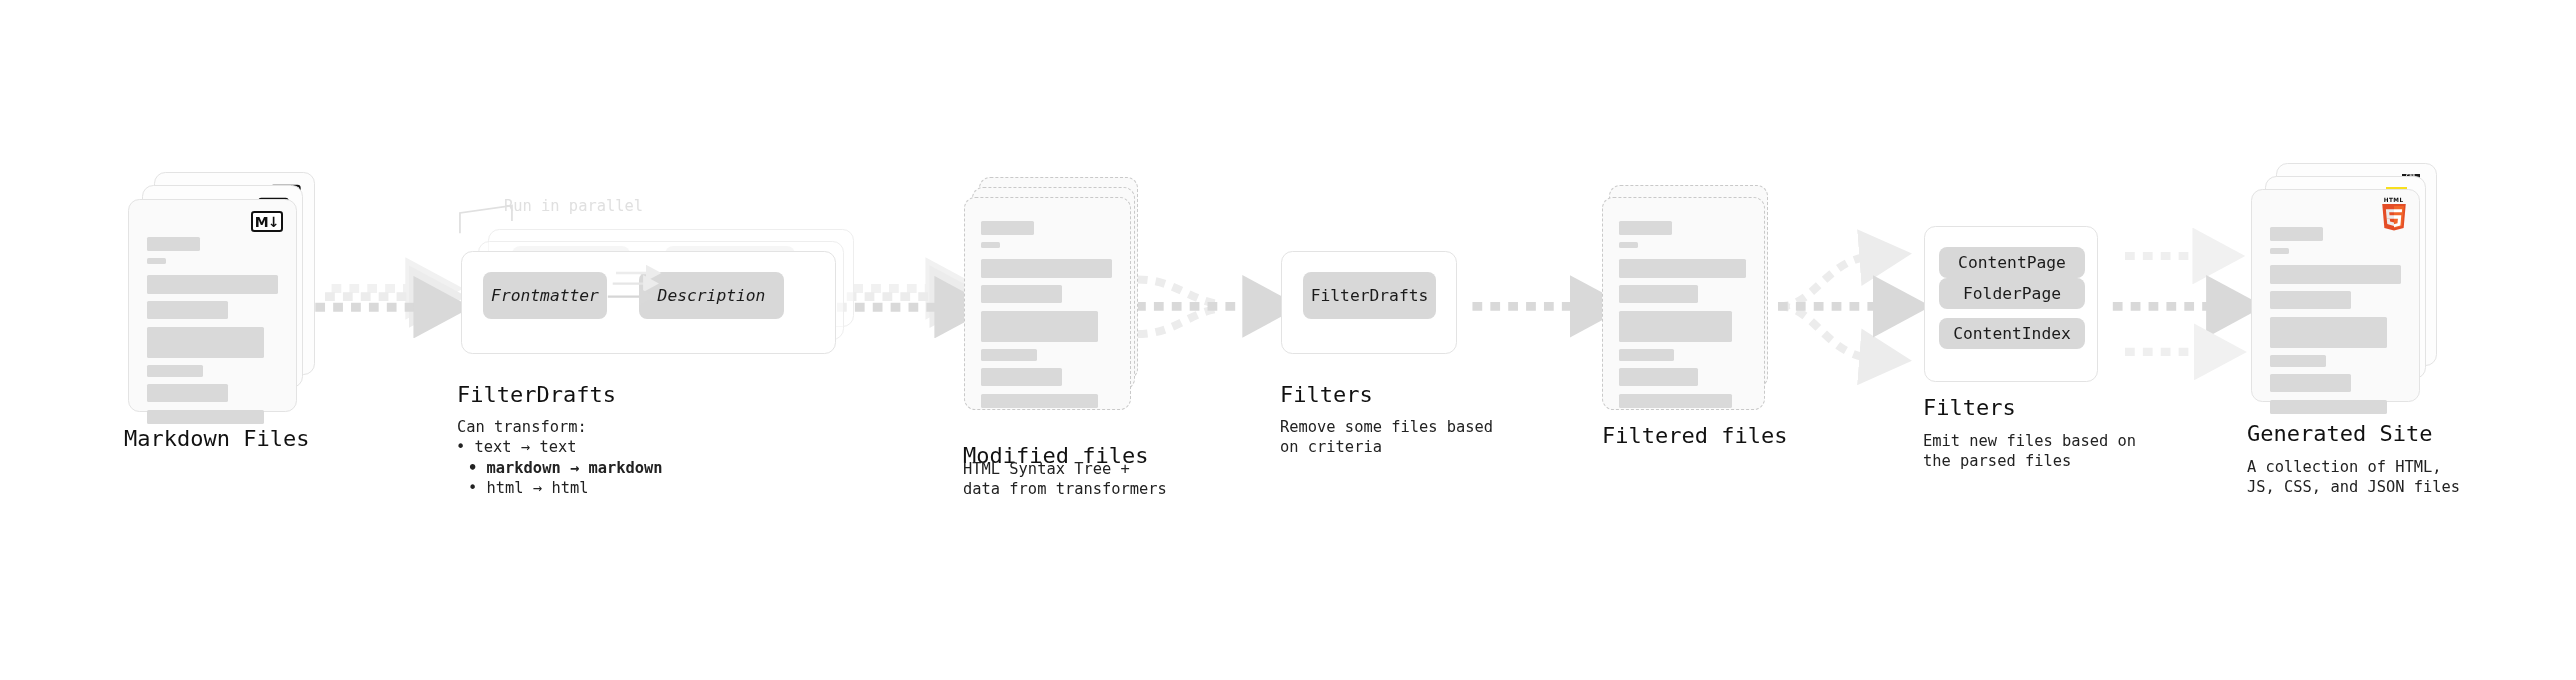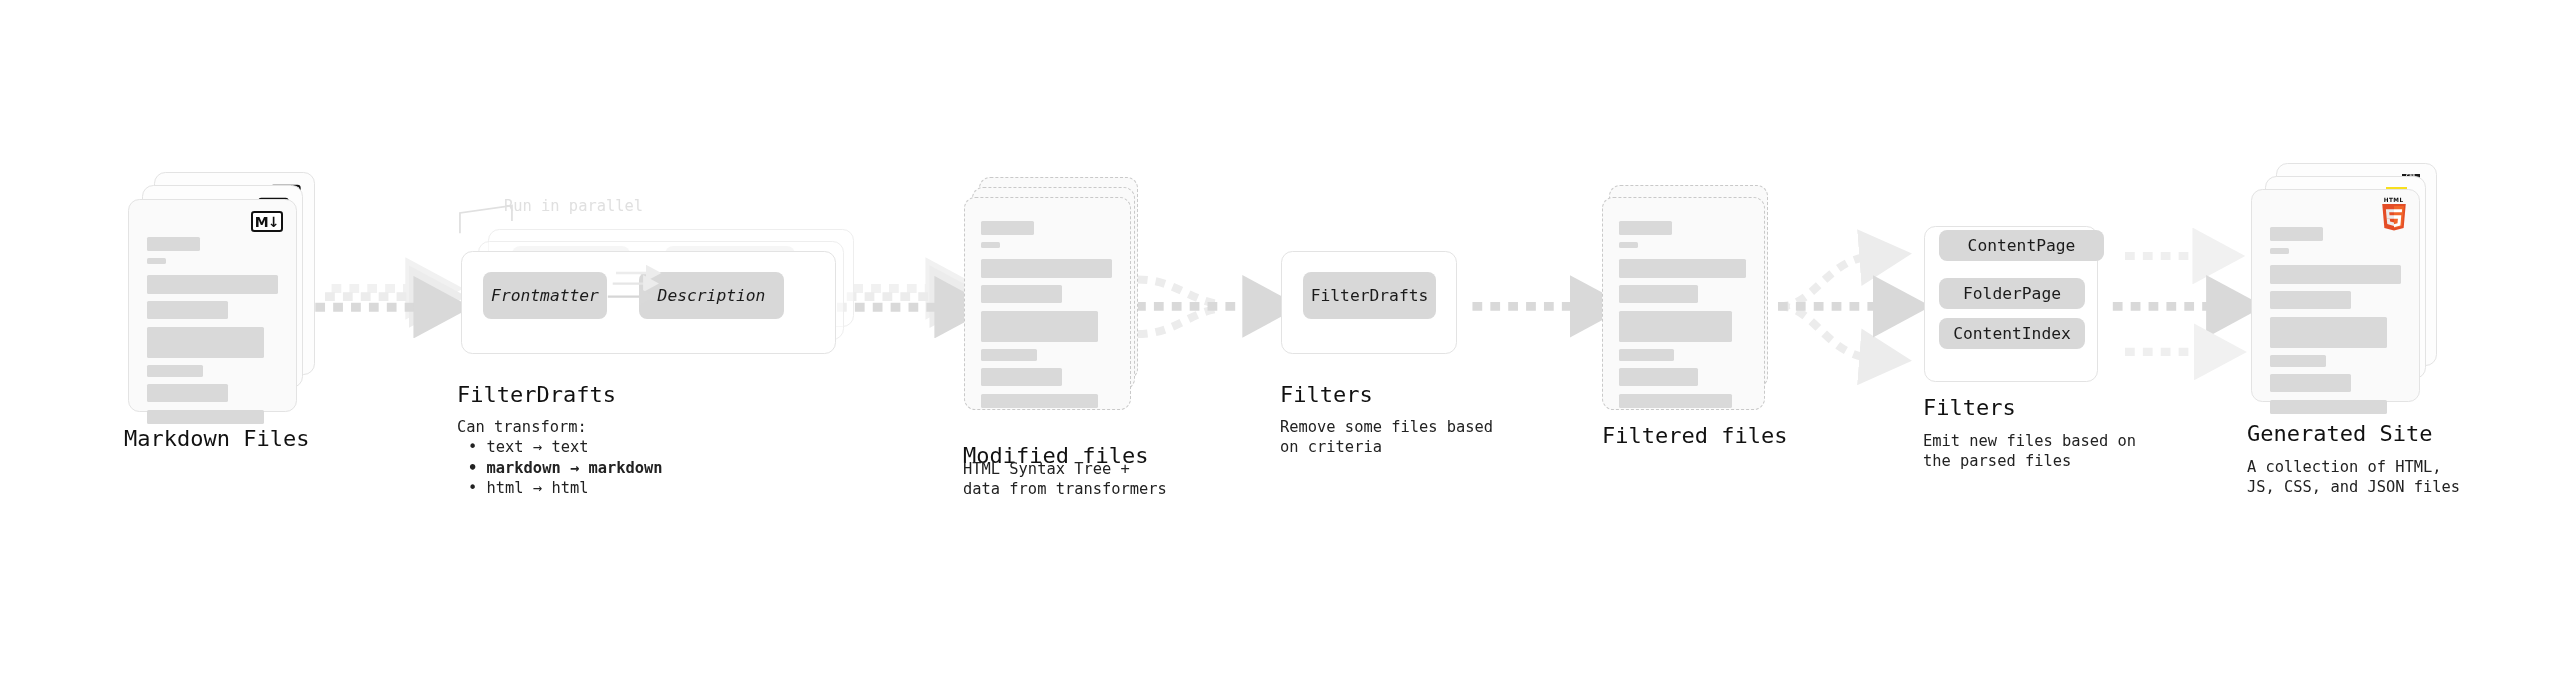--- a/index.html
+++ b/index.html
@@ -156,21 +156,21 @@
     <svg width="2576" height="681" viewBox="0 0 3170 838">
       <line x1="758" y1="336" x2="798" y2="336" stroke="#ececec" stroke-width="3" marker-end="url(#ahL)"></line>
       <line x1="754" y1="349" x2="795" y2="349" stroke="#e6e6e6" stroke-width="3" marker-end="url(#ahL)"></line>
       <line x1="748" y1="365" x2="790" y2="365" stroke="#d6d6d6" stroke-width="3" marker-end="url(#ah)"></line>
     </svg>
 
     <div class="note" style="left:504px;top:197px;">Run in parallel</div>
 
     <div class="title" style="left:457px;top:382px;">FilterDrafts</div>
     <div class="sub" style="left:457px;top:417px;">Can transform:</div>
-    <div class="bullets" style="left:468px;top:437px;">• text → text</div>
+    <div class="bullets" style="left:456px;top:437px;">• text → text</div>
     <div class="bullets" style="left:468px;top:458px;font-weight:bold;">• markdown → markdown</div>
     <div class="bullets" style="left:468px;top:478px;">• html → html</div>
   </div>
 
   <div class="node">
     <div class="doc dash" style="left:979px;top:177px;width:159px;height:203px;"></div>
     <div class="doc dash" style="left:972px;top:187px;width:163px;height:203px;"></div>
     <div class="doc dash" style="left:964px;top:197px;width:167px;height:213px;">
       <div class="pad" style="top:23px;left:16.3px;right:18px;">
         <div class="bar" style="width:53px;height:14px;"></div>
@@ -209,21 +209,21 @@
         <div class="bar" style="width:43%;height:12.2px;"></div>
         <div class="bar" style="width:62%;height:18px;"></div>
         <div class="bar" style="width:89%;height:14.6px;"></div>
       </div>
     </div>
     <div class="title" style="left:1602px;top:423px;">Filtered files</div>
   </div>
 
   <div class="node">
     <div class="group" style="left:1924px;top:226px;width:174px;height:156px;">
-      <div class="pill" style="left:14px;top:3px;width:165px;height:31px;">ContentPage</div>
+      <div class="pill" style="left:14px;top:20px;width:146px;height:31px;">ContentPage</div>
       <div class="pill" style="left:14px;top:51px;width:146px;height:31px;">FolderPage</div>
       <div class="pill" style="left:14px;top:91px;width:146px;height:31px;">ContentIndex</div>
     </div>
     <div class="title" style="left:1923px;top:395px;">Filters</div>
     <div class="sub" style="left:1923px;top:431px;">Emit new files based on
 the parsed files</div>
   </div>
 
   <div class="node">
 

